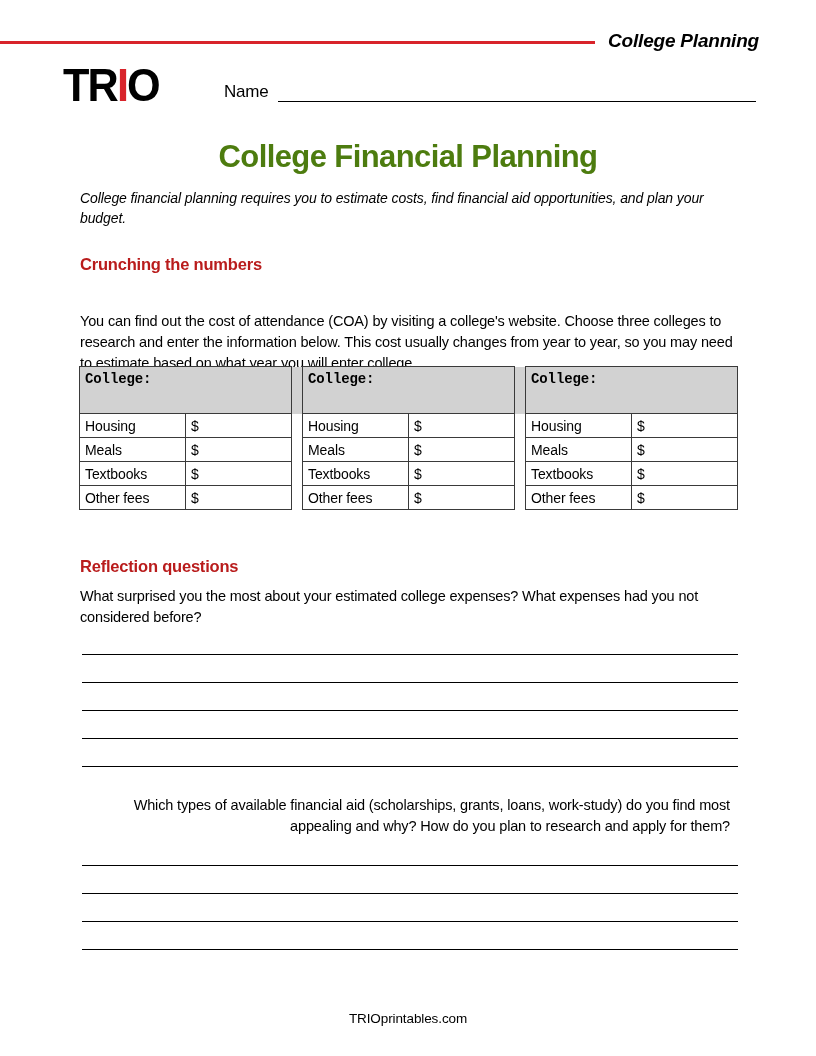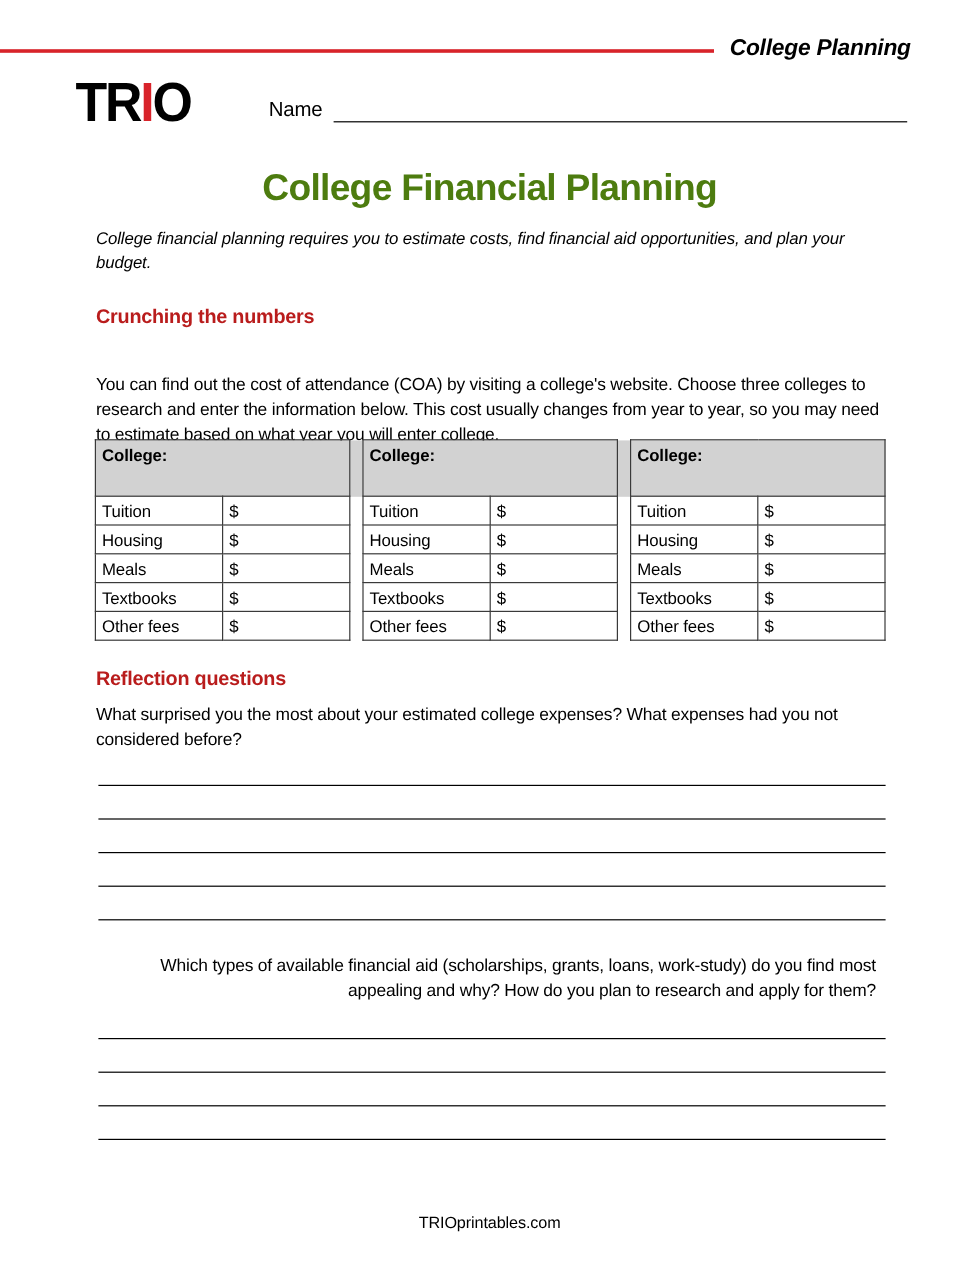--- a/index.html
+++ b/index.html
@@ -144,20 +144,21 @@
     border: none;
     width: 10px;
     padding: 0;
   }
   .cost-table tr.head td {
     background: #d2d2d2;
     font-weight: bold;
     height: 41px;
     vertical-align: top;
     padding-top: 4px;
+    font-family: Liberation Mono, monospace;
   }
   .cost-table td.label { width: 111px; }
   .cost-table td.amount { width: 108px; }
 
   
   .sec-reflect-head { position: absolute; left: 80px; top: 557px; }
   .q1 { position: absolute; left: 80px; top: 586px; width: 658px; }
   .q2 { position: absolute; left: 80px; top: 795px; width: 650px; text-align: right; }
 
   .answer-line {
@@ -206,30 +207,20 @@
   <table class="cost-table">
     <tbody>
       <tr class="head">
         <td colspan="2">College:</td>
         <td class="gap"></td>
         <td colspan="2">College:</td>
         <td class="gap"></td>
         <td colspan="2">College:</td>
       </tr>
 
-      <tr>
-        <td class="label">Tuition</td>
-        <td class="amount">$</td>
-        <td class="gap"></td>
-        <td class="label">Tuition</td>
-        <td class="amount">$</td>
-        <td class="gap"></td>
-        <td class="label">Tuition</td>
-        <td class="amount">$</td>
-      </tr>
 
       <tr>
         <td class="label">Housing</td>
         <td class="amount">$</td>
         <td class="gap"></td>
         <td class="label">Housing</td>
         <td class="amount">$</td>
         <td class="gap"></td>
         <td class="label">Housing</td>
         <td class="amount">$</td>

